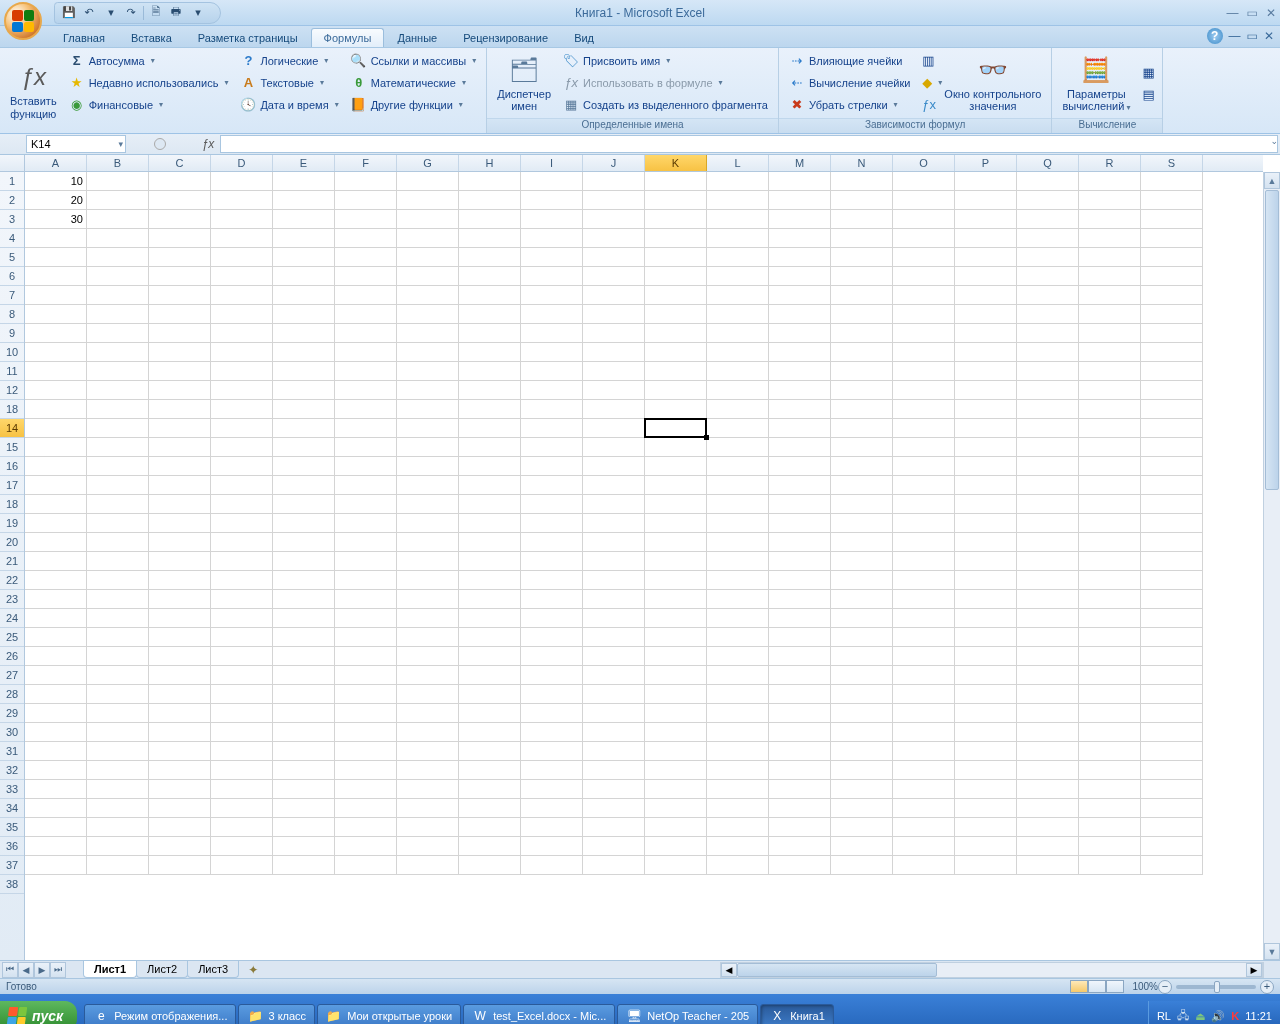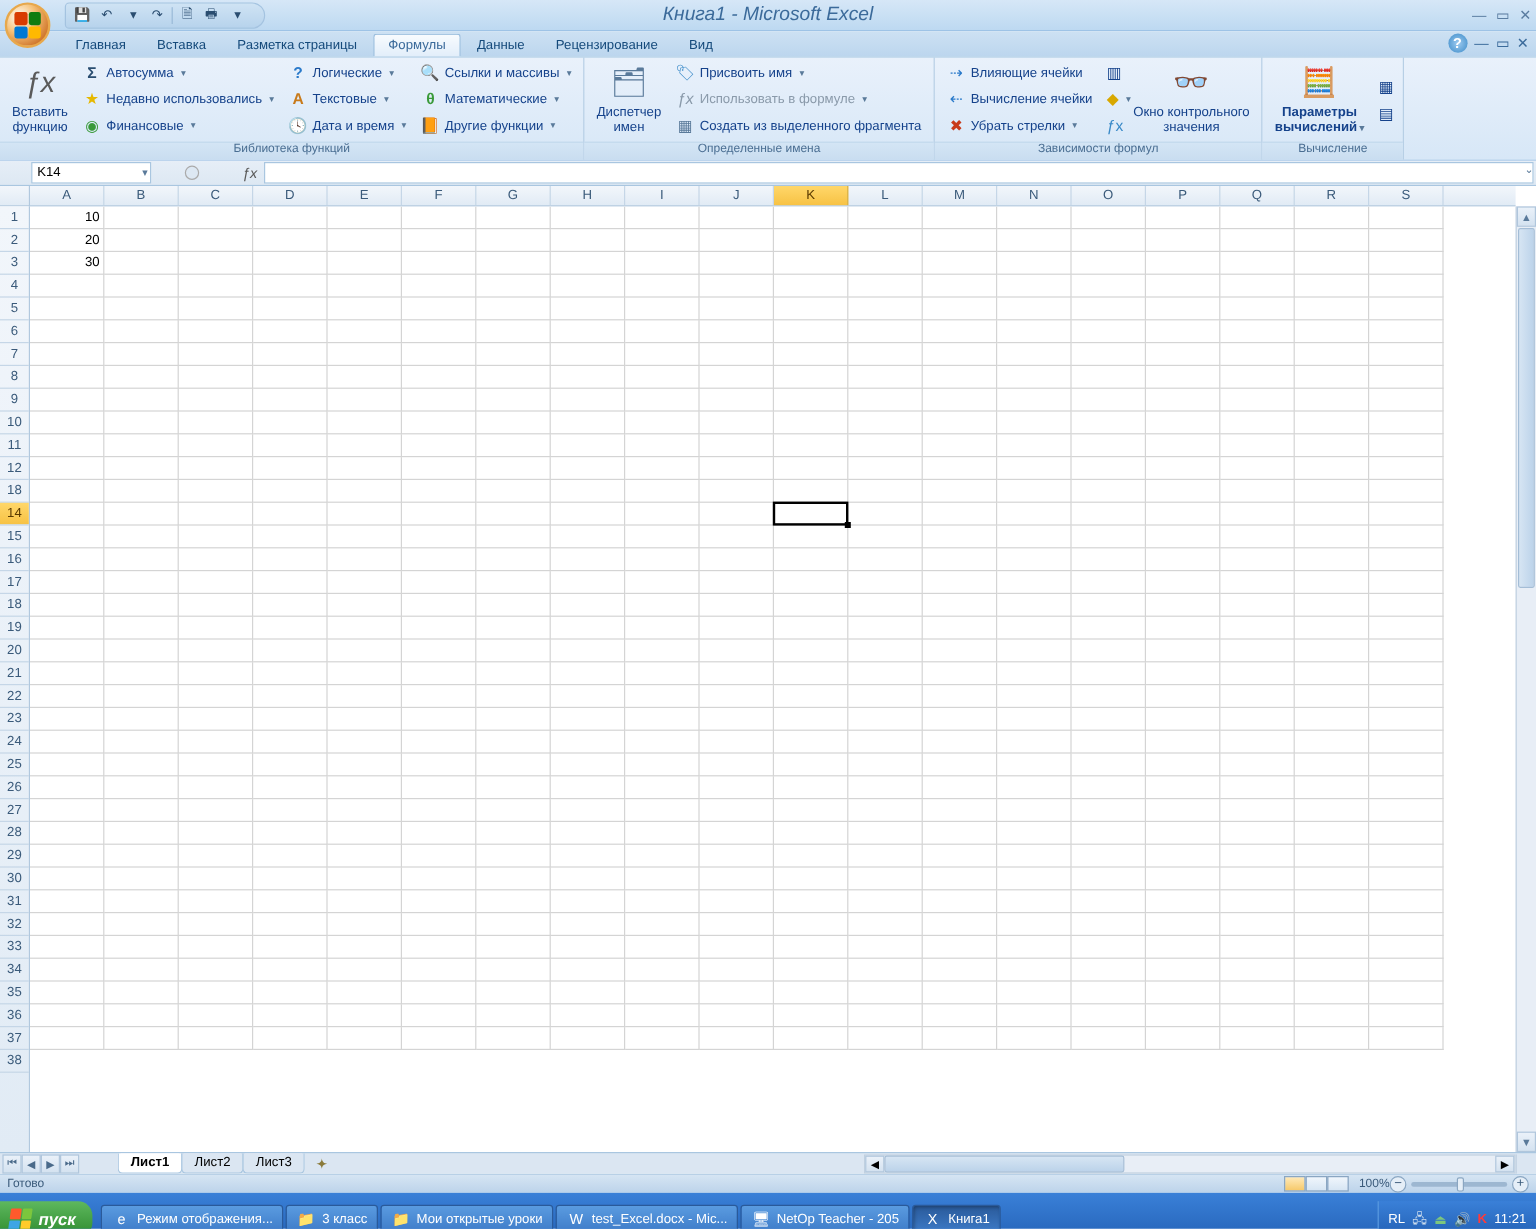--- a/index.html
+++ b/index.html
@@ -6,21 +6,21 @@
 body { width: 1280px; height: 1024px; overflow: hidden; background: #fff; font-size: 11px; }
 
 
 .titlebar { height: 26px; background: linear-gradient(#d6e7f7, #bdd9f1); display: flex; align-items: center; padding: 0 4px; border-bottom: 1px solid #9ec3e6; position: relative; }
 .office-button { width: 38px; height: 38px; border-radius: 50%; background: radial-gradient(circle at 30% 30%, #fff 0%, #f6c177 40%, #b94a00 100%); position: absolute; left: 4px; top: 2px; z-index: 100; border: 2px solid #e8a84b; display:flex; align-items:center; justify-content:center; }
 .office-button-inner{width:22px;height:22px;display:grid;grid-template-columns:1fr 1fr;grid-template-rows:1fr 1fr;gap:1px;}
 .office-button-inner span{border-radius:2px;}
 .ob-r{background:#d83b01;} .ob-y{background:#ffb900;} .ob-g{background:#107c10;} .ob-b{background:#0078d4;}
 .qat { margin-left: 50px; display: flex; align-items: center; gap: 4px; height: 22px; background: linear-gradient(#cfe3f4,#b7d3ec); border-radius: 4px 12px 12px 4px; padding: 0 14px 0 6px; border:1px solid #a4c3e0;}
 .qat .qat-btn { width: 16px; height: 16px; display:flex; align-items:center; justify-content:center; font-size:11px; color:#2a4d70; cursor:pointer;}
-.title-text { position:absolute; left:50%; transform:translateX(-50%); color: #3b6a9a; font-size: 16px; font-style: italic; }
+.title-text { position:absolute; left:50%; transform:translateX(-50%); color: #3b6a9a; font-size: 12px; }
 .window-controls { margin-left: auto; display: flex; gap: 8px; color:#5a7ca0;}
 .window-controls span{cursor:pointer; font-size:12px;}
 
 
 .tabsbar { height: 22px; background: linear-gradient(#cde1f3,#bcd6ee); display: flex; align-items: flex-end; padding-left: 50px; border-bottom:1px solid #a7c8e4; position:relative;}
 .tab { padding: 3px 12px; font-size: 11px; color: #154a7b; cursor:pointer; border:1px solid transparent; border-bottom:none;}
 .tab.active { background: linear-gradient(#f8fbfe,#e2eefa); border:1px solid #9bbedd; border-bottom:none; border-radius:3px 3px 0 0; color:#3a6a9a;}
 .help-area{position:absolute; right:6px; top:2px; display:flex; gap:6px; align-items:center;}
 .help-area span{color:#3a6a9a; cursor:pointer; font-size:12px;}
 
@@ -200,21 +200,20 @@
             <span>Математические</span>
             <span class="dd">▾</span>
           </div>
         <div class="small-btn">
             <span class="si" style="color:#c87a1a;">📙</span>
             <span>Другие функции</span>
             <span class="dd">▾</span>
           </div>
       </div>
     </div>
-    <div class="ribbon-group-label">Библиотека функций</div>
   </div>
 
   <div class="ribbon-group">
     <div class="ribbon-group-content">
       <div class="big-btn">
         <div class="ico" style="color:#5a7a9a;">🗂</div>
         <div style="white-space:pre-line;line-height:1.1;">Диспетчер
 имен</div>
       </div>
       <div class="small-btn-col">
@@ -272,21 +271,21 @@
 значения</div>
       </div>
     </div>
     <div class="ribbon-group-label">Зависимости формул</div>
   </div>
 
   <div class="ribbon-group">
     <div class="ribbon-group-content">
       <div class="big-btn">
         <div class="ico">🧮</div>
-        <div style="white-space:pre-line;line-height:1.1;font-weight:bold;"><span>Параметры
+        <div style="white-space:pre-line;line-height:1.1;"><span>Параметры
 вычислений</span><span class="dd">▾</span></div>
       </div>
       <div class="small-btn-col" style="width:22px;justify-content:center;">
         <div class="small-btn">
             <span class="si">▦</span>
           </div>
         <div class="small-btn">
             <span class="si">▤</span>
           </div>
       </div>
@@ -1157,21 +1156,21 @@
   </div>
 </div>
 
 <div class="sheets-row">
   <div class="sheet-nav">
     <div class="sheet-nav-btn">⏮</div>
     <div class="sheet-nav-btn">◀</div>
     <div class="sheet-nav-btn">▶</div>
     <div class="sheet-nav-btn">⏭</div>
   </div>
-  <div id="sheet-tabs" style="display:flex;margin-left:17px;padding-left:16px;">
+  <div id="sheet-tabs" style="display:flex;margin-left:2px;padding-left:16px;">
       <div class="sheet-tab active">Лист1</div>
       <div class="sheet-tab">Лист2</div>
       <div class="sheet-tab">Лист3</div>
     </div>
   <div class="sheet-insert">✦</div>
   <div class="hscroll">
     <div class="hs-btn">◀</div>
     <div class="hs-track">
         <div class="hs-thumb"></div>
       </div>

